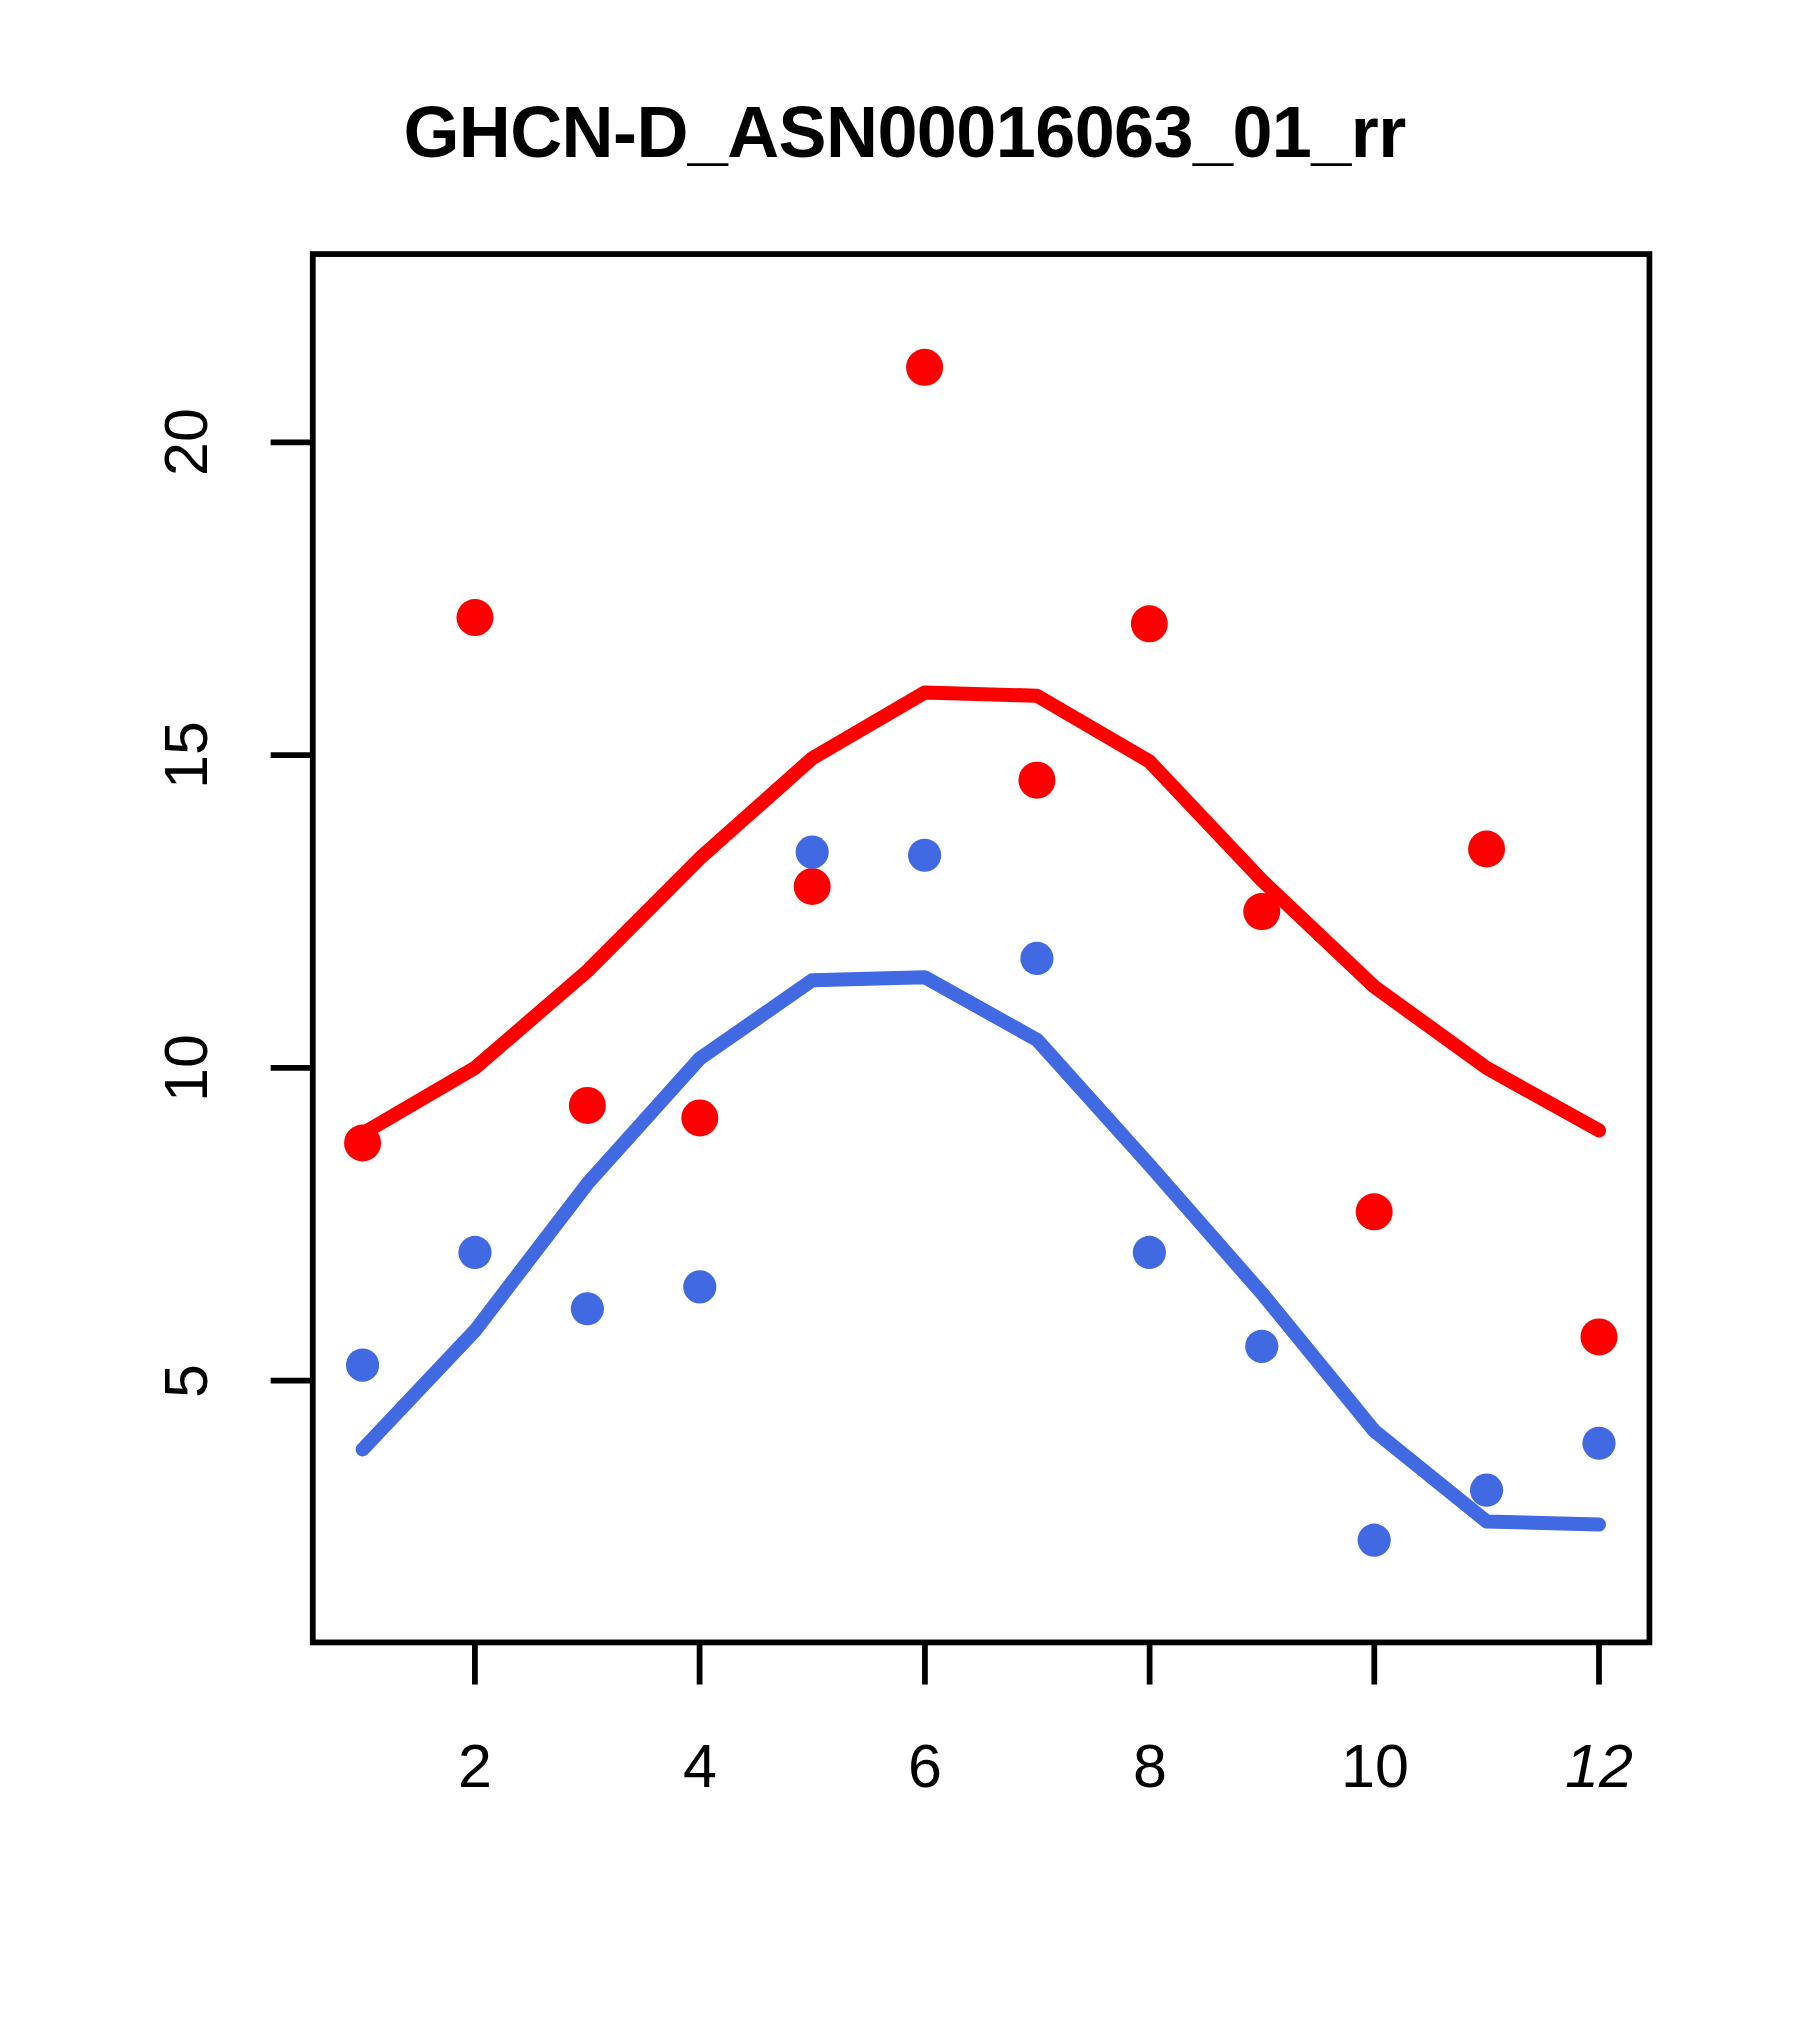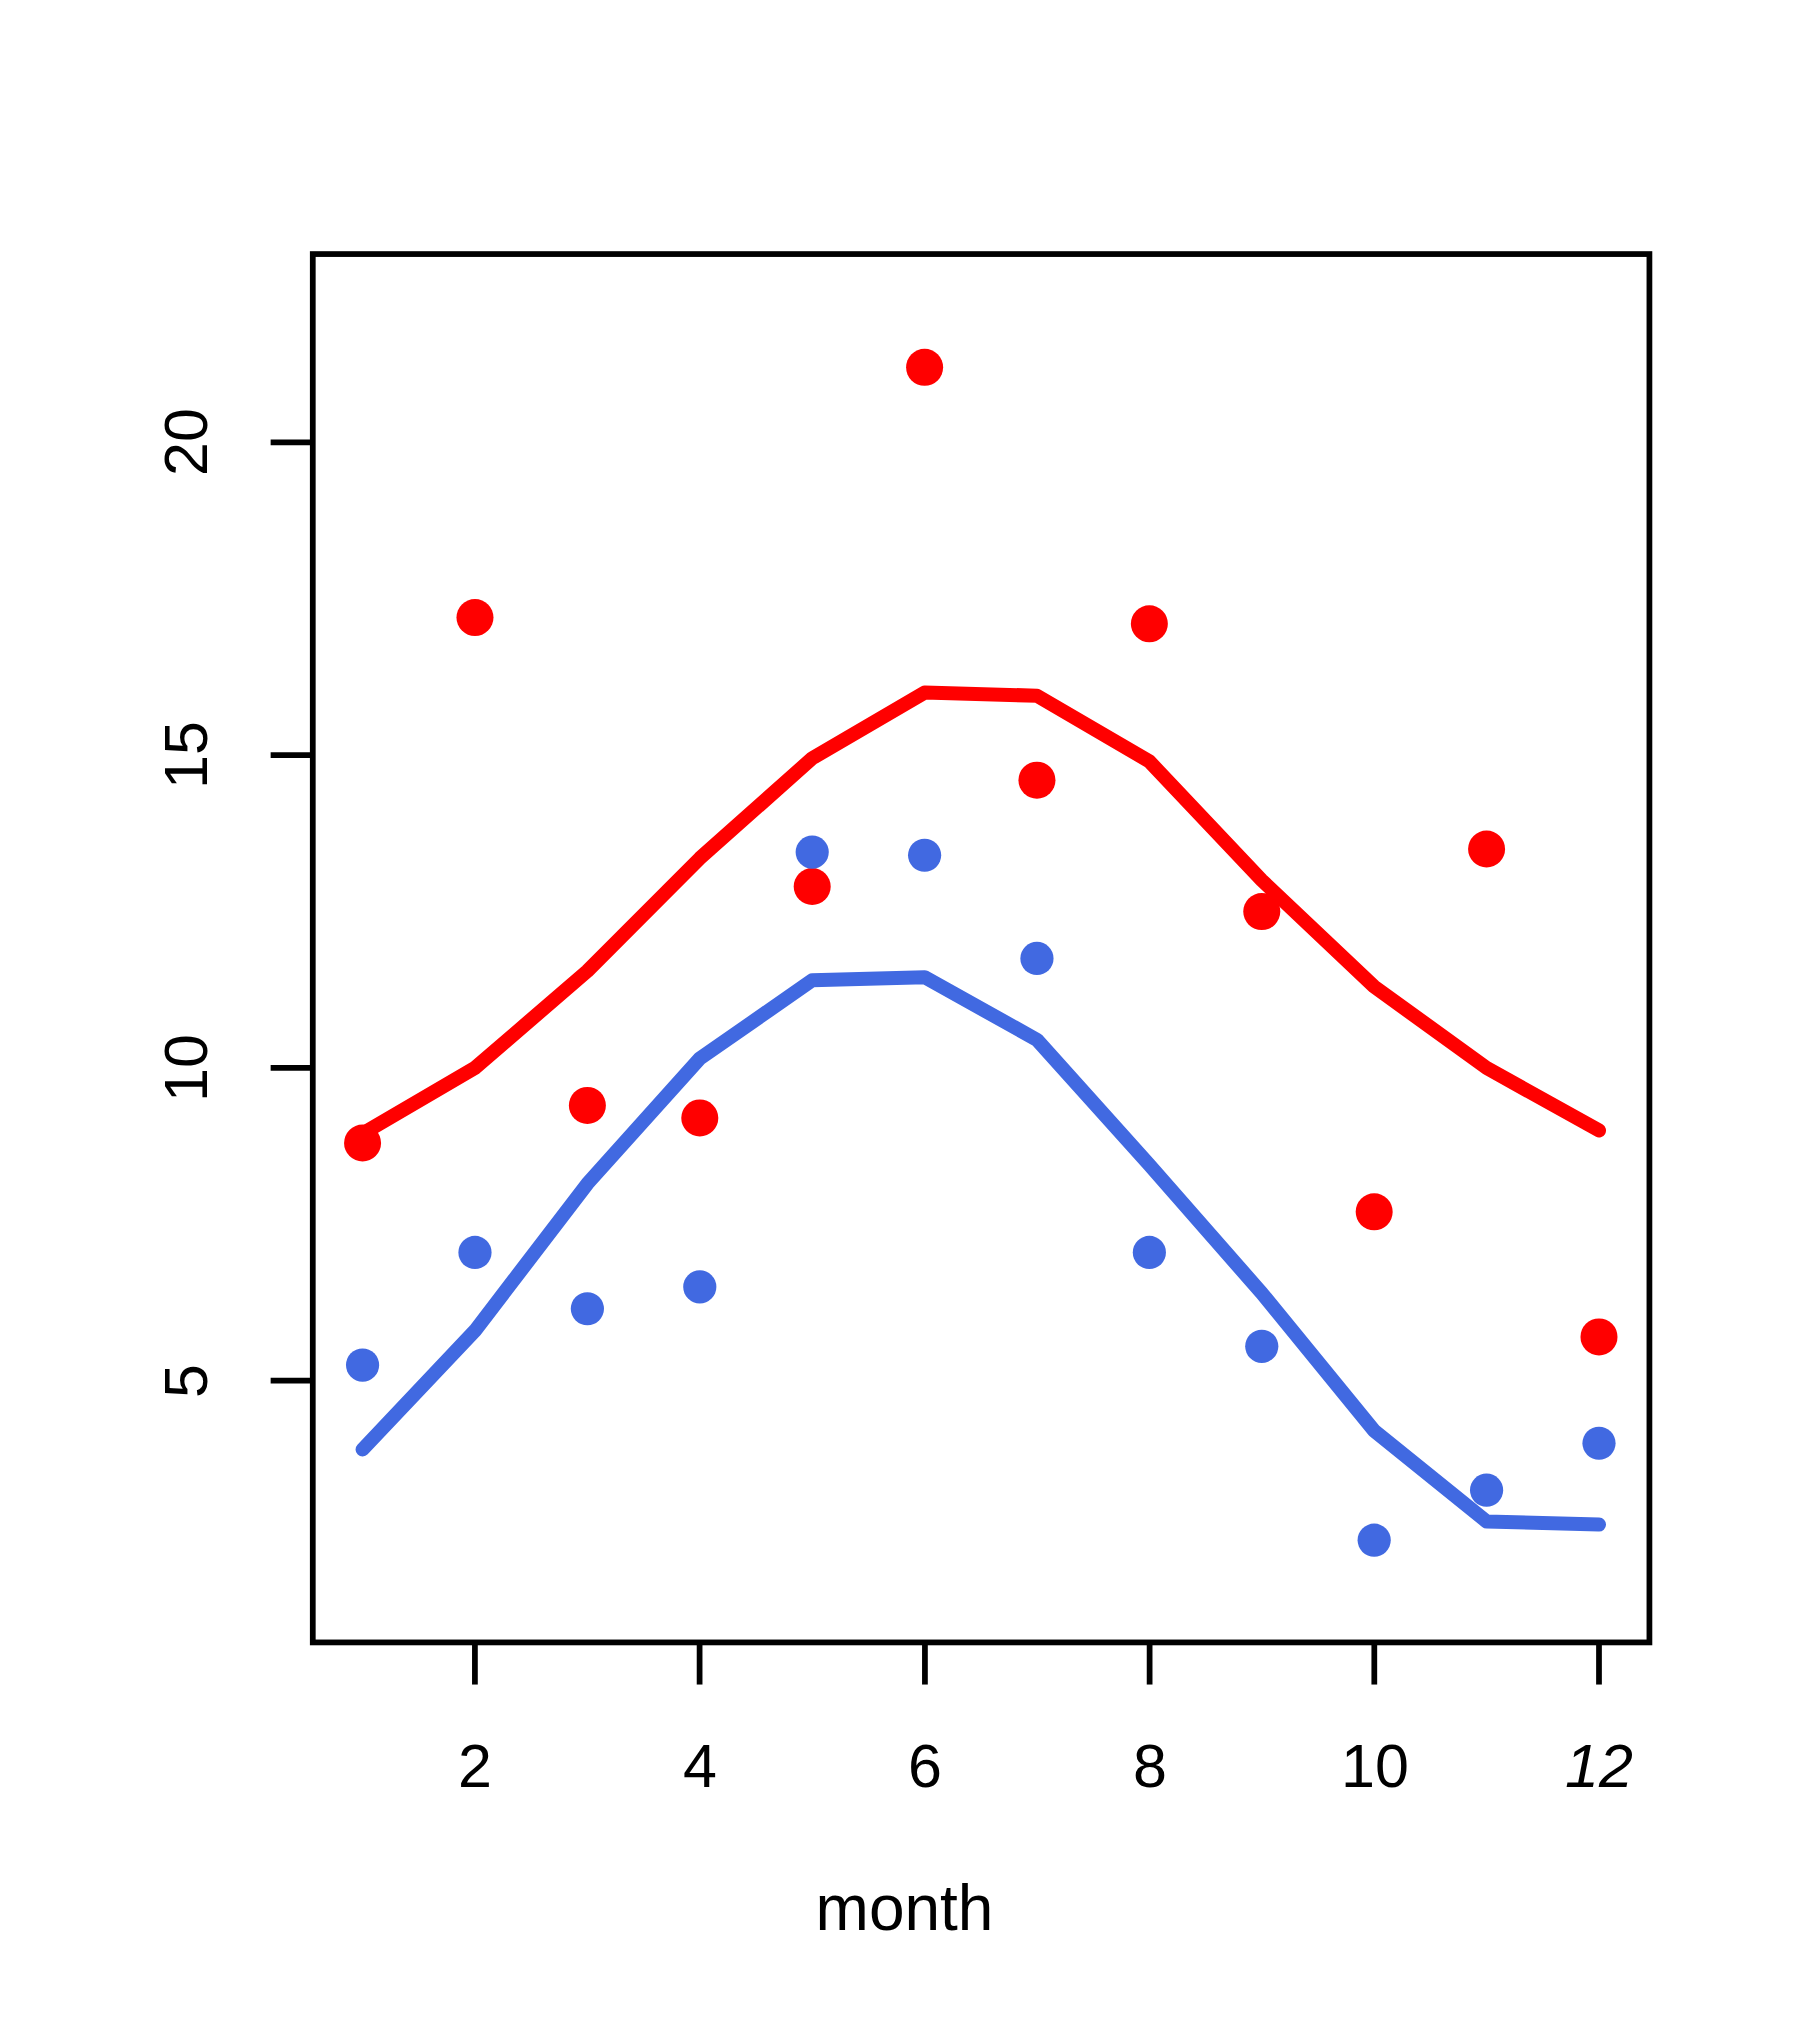--- a/index.html
+++ b/index.html
@@ -16,20 +16,21 @@
   #x-axis-title{
     position:absolute;left:0;top:1871px;width:1809px;text-align:center;
     font-size:64px;font-family:"Liberation Sans",sans-serif;
   }
 </style>
 </head>
 <body>
 
 <div id="stage">
 
+  <div id="chart-title">GHCN-D_ASN00016063_01_rr</div>
 
   <svg id="plot-svg" viewBox="0 0 2834 3188" xmlns="http://www.w3.org/2000/svg">
     <g id="plot-frame">
       <rect x="490" y="398" width="2094" height="2175" fill="none" stroke="#000" stroke-width="9"></rect>
     </g>
     <g id="y-axis-ticks" stroke="#000" stroke-width="9">
       <line x1="424" y1="693" x2="490" y2="693"></line>
       <line x1="424" y1="1183" x2="490" y2="1183"></line>
       <line x1="424" y1="1673" x2="490" y2="1673"></line>
       <line x1="424" y1="2163" x2="490" y2="2163"></line>
@@ -81,15 +82,14 @@
   <div class="tick-label ylab" style="left:186px;top:1068px;transform:translate(-50%,-50%) rotate(-90deg);">10</div>
   <div class="tick-label ylab" style="left:186px;top:1381px;transform:translate(-50%,-50%) rotate(-90deg);">5</div>
 
   <div class="tick-label" style="left:475px;top:1731px;transform:translate(-50%,0);">2</div>
   <div class="tick-label" style="left:700px;top:1731px;transform:translate(-50%,0);">4</div>
   <div class="tick-label" style="left:925px;top:1731px;transform:translate(-50%,0);">6</div>
   <div class="tick-label" style="left:1150px;top:1731px;transform:translate(-50%,0);">8</div>
   <div class="tick-label" style="left:1375px;top:1731px;transform:translate(-50%,0);">10</div>
   <div class="tick-label" style="left:1599px;top:1731px;transform:translate(-50%,0);font-style:italic;">12</div>
 
-  <div id="x-axis-title">month</div>
 </div>
 
 
 </body></html>

